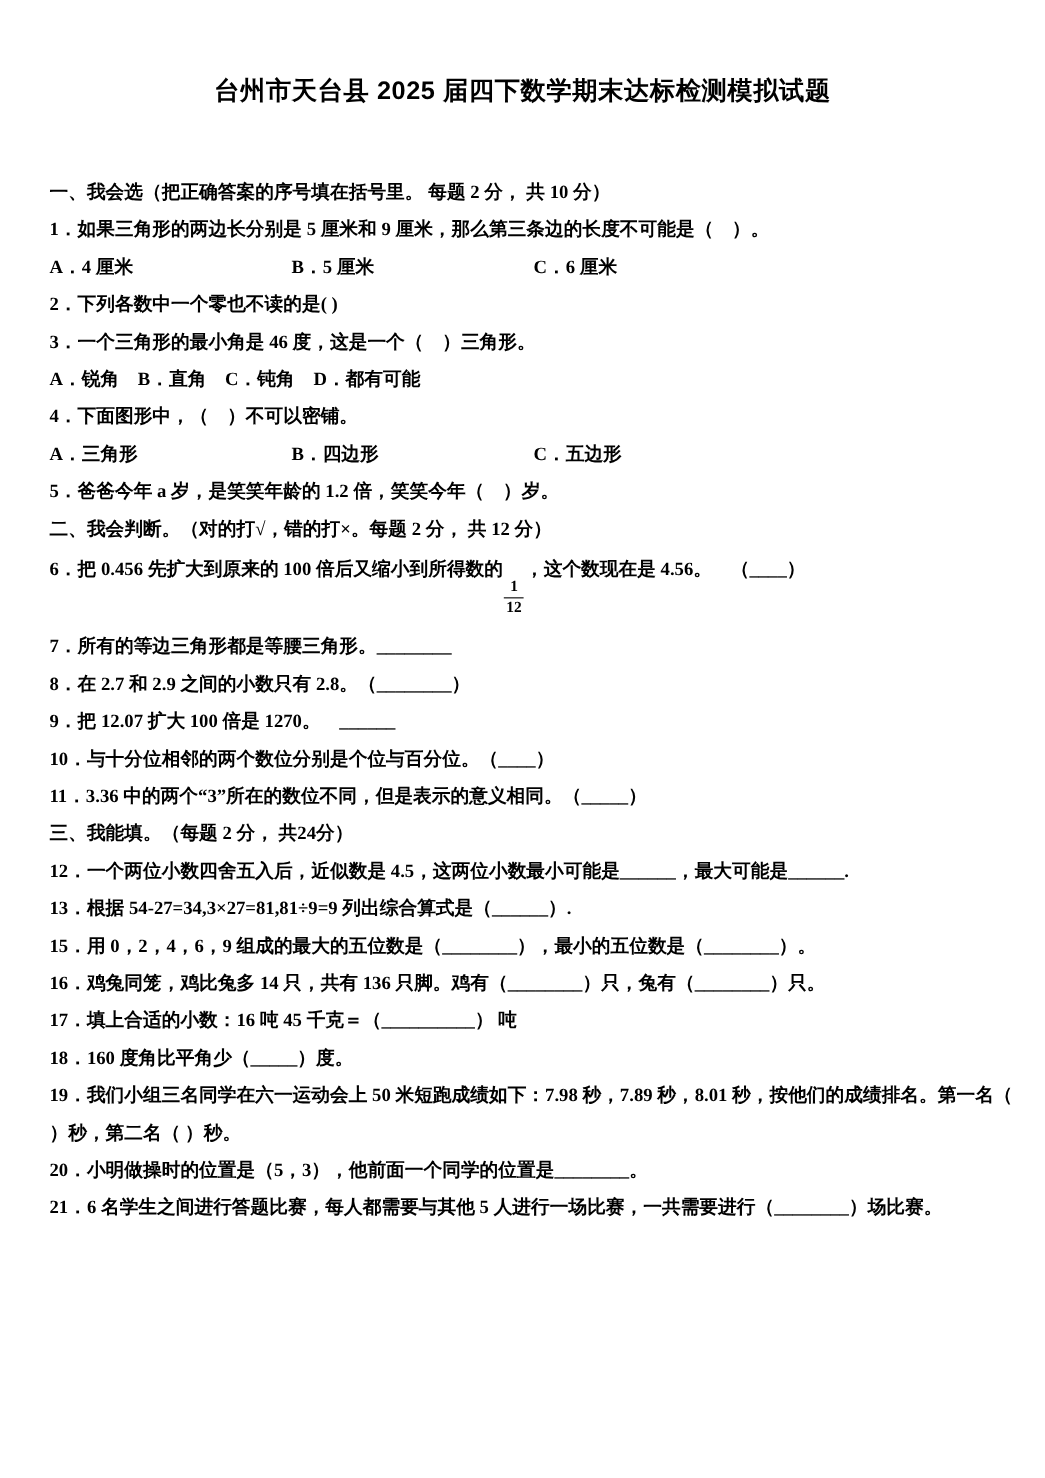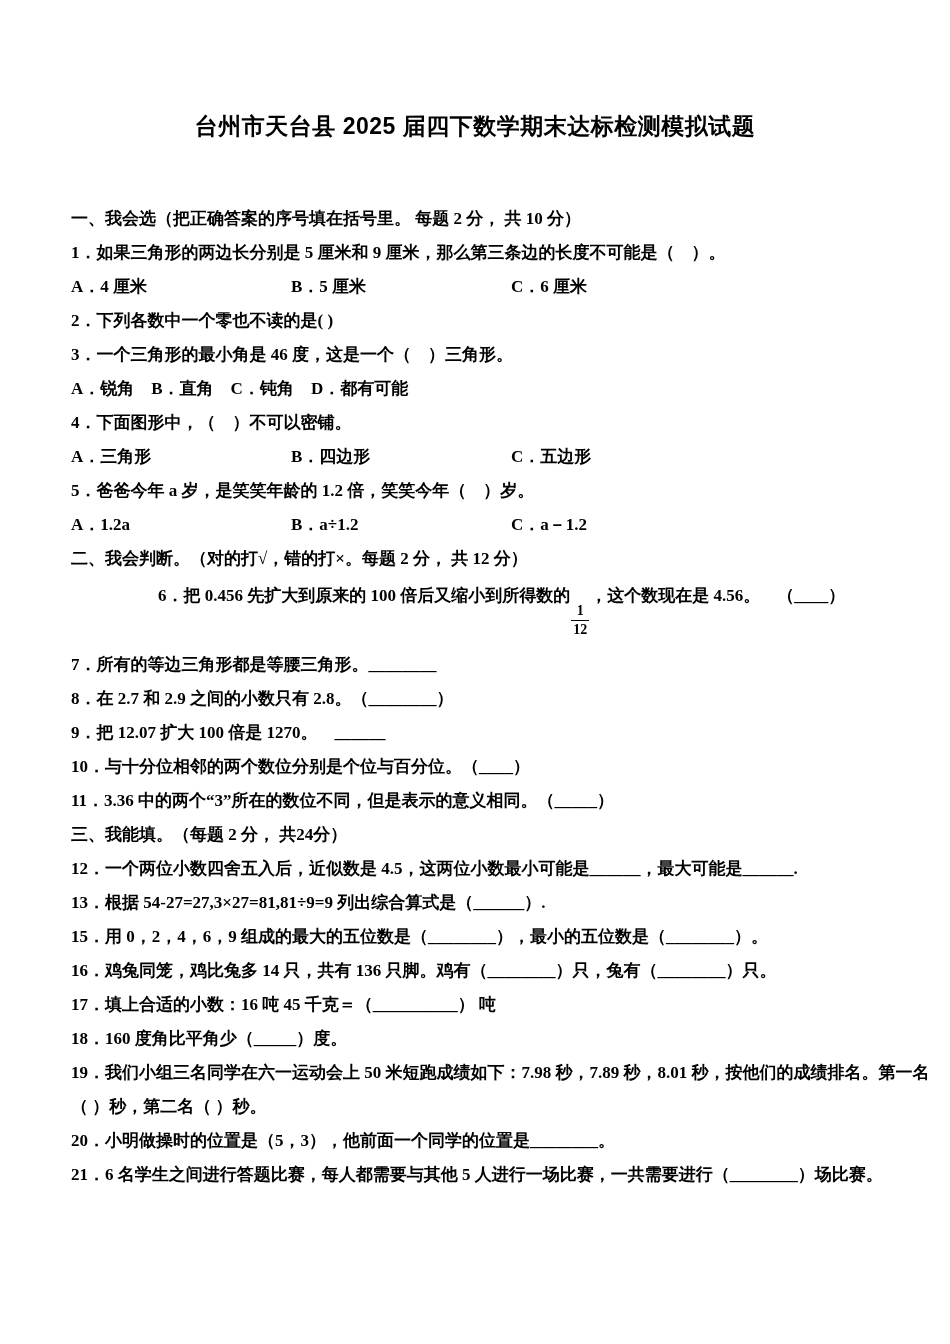--- a/index.html
+++ b/index.html
@@ -8,40 +8,40 @@
     width: 950px;
     height: 1344px;
     background: #ffffff;
     color: #000000;
     font-family: "Liberation Serif", "DejaVu Serif", serif;
     font-weight: 700;
     font-size: 17px;
     overflow: hidden;
   }
   .title {
-    padding-top: 112px;
+    padding-top: 68px;
     text-align: center;
     font-family: "Liberation Sans", "DejaVu Sans", sans-serif;
     font-weight: 700;
     font-size: 23px;
     line-height: 28px;
     letter-spacing: 0.5px;
   }
   .content {
     margin-top: 62px;
-    padding-left: 71px;
+    padding-left: 45px;
     padding-right: 18px;
     line-height: 34px;
   }
   .row { white-space: normal; }
   .opts { display: flex; }
   .opt-col1 { width: 220px; }
   .opt-col2 { width: 220px; }
   .opt-col3 { flex: 1; }
-  .frac-line { margin: 3px 0 11px 0; text-align: center; }
+  .frac-line { margin: 3px 0 11px 0; }
   .frac {
     display: inline-flex;
     flex-direction: column;
     align-items: center;
     vertical-align: -14px;
     line-height: 1;
     margin: 0 1px;
   }
   .frac .fnum {
     font-size: 14px;
@@ -79,45 +79,40 @@
     <div class="row">A．锐角　B．直角　C．钝角　D．都有可能</div>
 
     <div class="row">4．下面图形中，（　）不可以密铺。</div>
     <div class="opts">
       <span class="opt-col1">A．三角形</span>
       <span class="opt-col2">B．四边形</span>
       <span class="opt-col3">C．五边形</span>
     </div>
 
     <div class="row">5．爸爸今年 a 岁，是笑笑年龄的 1.2 倍，笑笑今年（　）岁。</div>
-    <div class="opts">
-      <span class="opt-col1">A．1.2a</span>
-      <span class="opt-col2">B．a÷1.2</span>
-      <span class="opt-col3">C．a－1.2</span>
-    </div>
 
     <div class="row">二、我会判断。（对的打√，错的打×。每题 2 分， 共 12 分）</div>
 
     <div class="row frac-line">
       <span>6．把 0.456 先扩大到原来的 100 倍后又缩小到所得数的</span><span class="frac">
           <span class="fnum">1</span>
           <span class="fden">12</span>
         </span><span>，这个数现在是 4.56。　（____）</span>
     </div>
 
     <div class="row">7．所有的等边三角形都是等腰三角形。________</div>
     <div class="row">8．在 2.7 和 2.9 之间的小数只有 2.8。（________）</div>
     <div class="row">9．把 12.07 扩大 100 倍是 1270。　______</div>
     <div class="row">10．与十分位相邻的两个数位分别是个位与百分位。（____）</div>
     <div class="row">11．3.36 中的两个“3”所在的数位不同，但是表示的意义相同。（_____）</div>
 
     <div class="row">三、我能填。（每题 2 分， 共24分）</div>
 
     <div class="row">12．一个两位小数四舍五入后，近似数是 4.5，这两位小数最小可能是______，最大可能是______.</div>
-    <div class="row">13．根据 54-27=27,3×27=81,81÷9=9 列出综合算式是（______）.</div>
+    <div class="row">13．根据 54-27=34,3×27=81,81÷9=9 列出综合算式是（______）.</div>
     <div class="row">15．用 0，2，4，6，9 组成的最大的五位数是（________），最小的五位数是（________）。</div>
     <div class="row">16．鸡兔同笼，鸡比兔多 14 只，共有 136 只脚。鸡有（________）只，兔有（________）只。</div>
     <div class="row">17．填上合适的小数：16 吨 45 千克＝（__________） 吨</div>
     <div class="row">18．160 度角比平角少（_____）度。</div>
     <div class="row">19．我们小组三名同学在六一运动会上 50 米短跑成绩如下：7.98 秒，7.89 秒，8.01 秒，按他们的成绩排名。第一名（ ）秒，第二名（ ）秒。</div>
     <div class="row">20．小明做操时的位置是（5，3），他前面一个同学的位置是________。</div>
     <div class="row">21．6 名学生之间进行答题比赛，每人都需要与其他 5 人进行一场比赛，一共需要进行（________）场比赛。</div>
 
   </div>
 </div>

